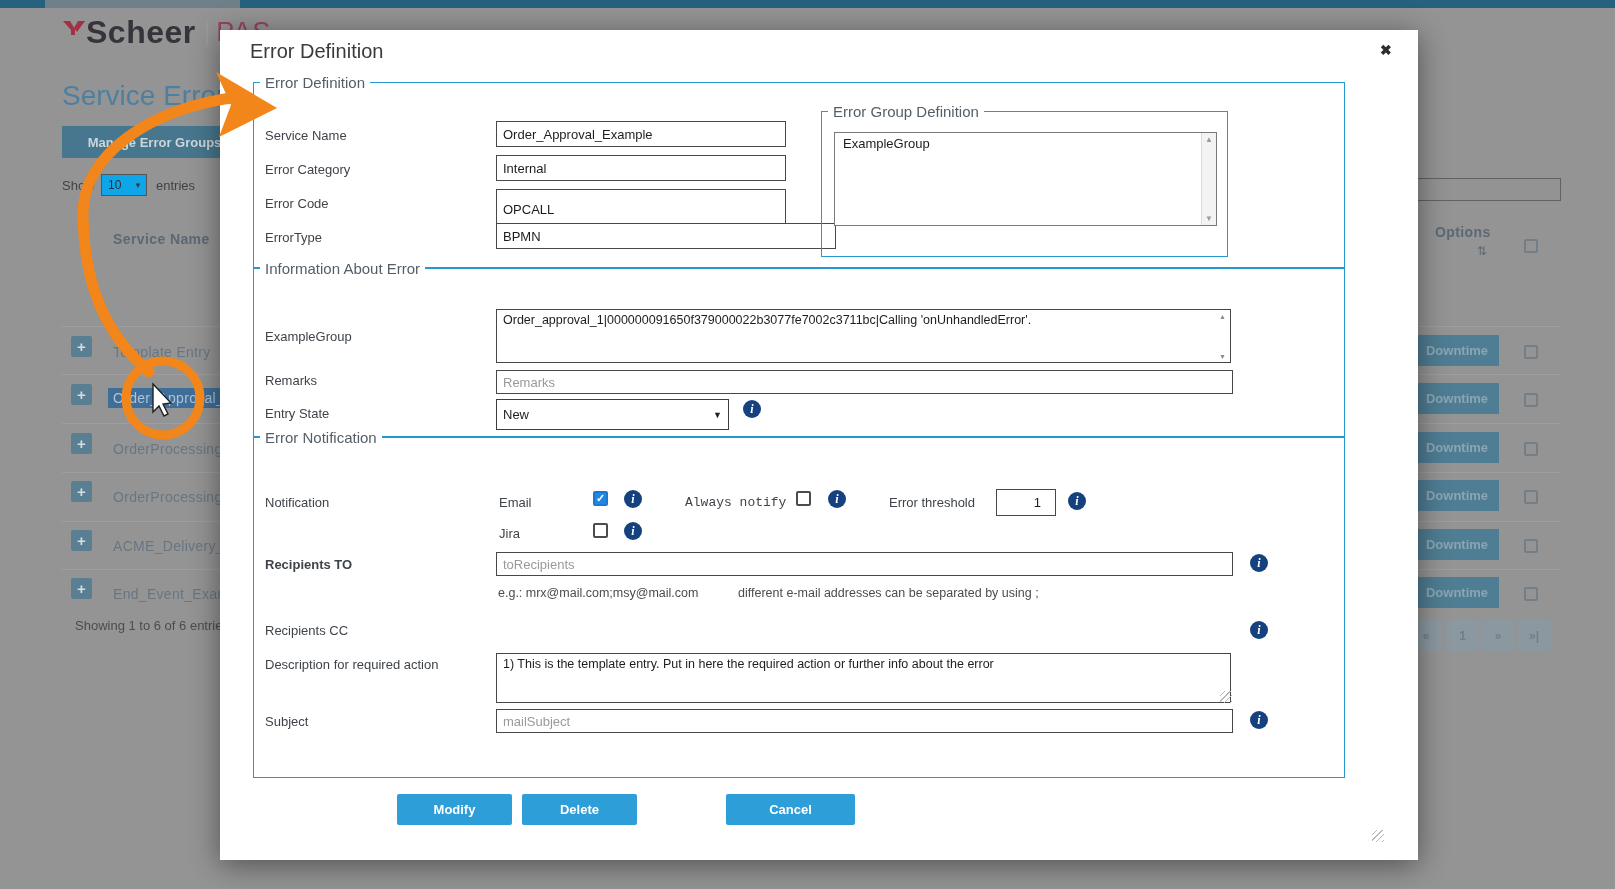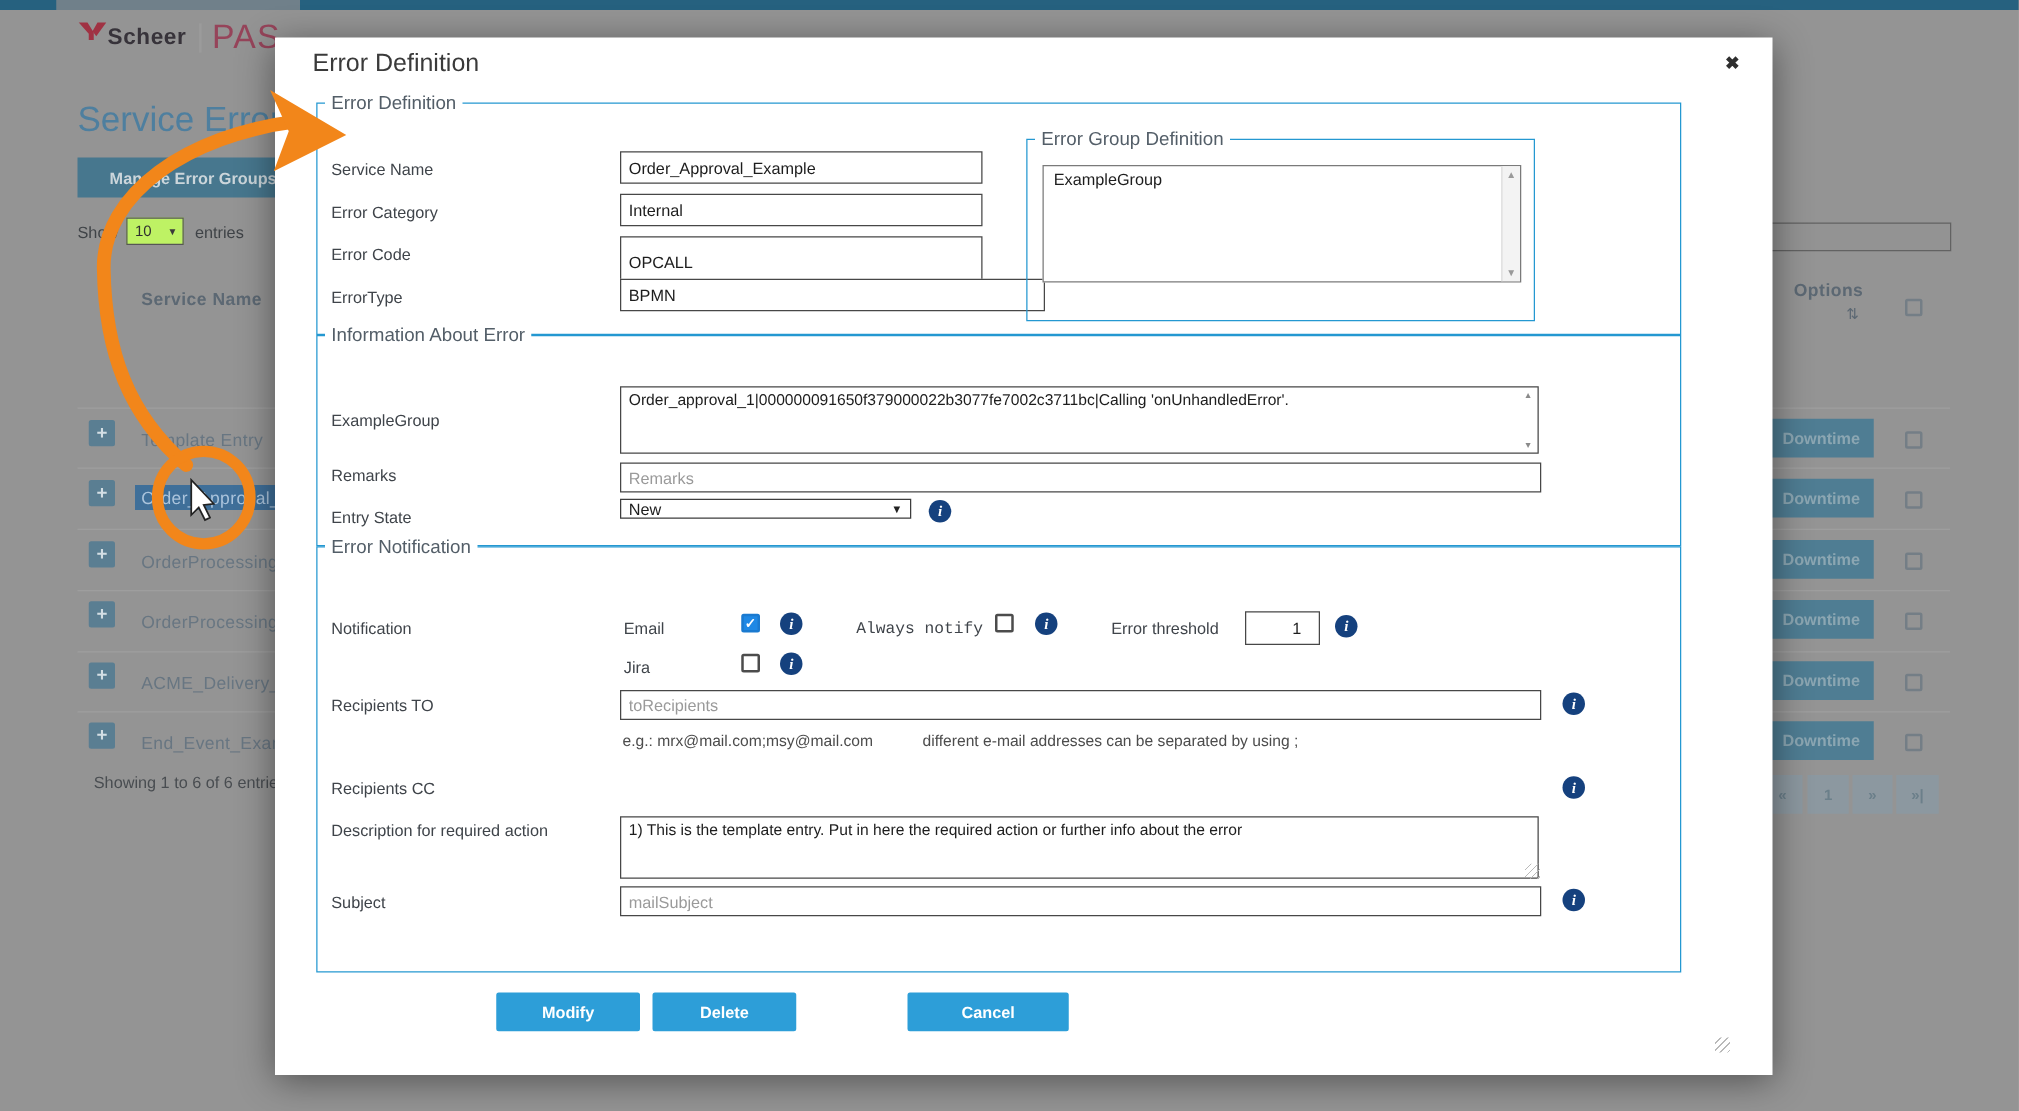--- a/index.html
+++ b/index.html
@@ -3,28 +3,28 @@
 <meta charset="utf-8">
 <style>
   *{margin:0;padding:0;box-sizing:border-box;font-family:"Liberation Sans",sans-serif;}
   html,body{width:1615px;height:889px;overflow:hidden;background:#949494;}
   #stage{position:relative;width:1615px;height:889px;}
   .abs{position:absolute;}
   
   .topbar{left:0;top:0;width:1615px;height:8px;background:#26617f;}
   .toptab{left:45px;top:0;width:195px;height:8px;background:#70808a;}
   .logo{left:62px;top:14px;display:flex;align-items:center;}
-  .logo-brand{font-size:18px;font-weight:bold;color:#37333a;letter-spacing:.5px;}
+  .logo-brand{font-size:32px;font-weight:bold;color:#37333a;letter-spacing:.5px;}
   .logo-div{font-size:25px;color:#9b9b9b;margin:0 6px 0 8px;font-weight:normal;}
   .logo-prod{font-size:27px;color:#96445a;letter-spacing:1px;}
   .page-title{left:62px;top:80px;font-size:28px;color:#4e7f9f;}
   .manage-btn{left:62px;top:126px;width:185px;height:32px;background:#47778e;color:#ccd6db;
     font-size:13px;font-weight:bold;display:flex;align-items:center;justify-content:center;}
   .bg-text{font-size:13px;color:#3f4347;}
-  .bg-select{width:46px;height:22px;border:1px solid #565656;background:#bef264;color:#2f2f2f;
+  .bg-select{width:46px;height:22px;border:1px solid #565656;background:#0ea5e9;color:#2f2f2f;
     font-size:12px;display:flex;align-items:center;justify-content:space-between;padding:0 4px 0 6px;}
   .bg-select .car{font-size:8px;color:#3a3a3a;}
   .search-box{left:1240px;top:178px;width:321px;height:23px;border:1px solid #626262;background:#939393;}
   .th{font-size:14px;font-weight:bold;color:#5c6873;letter-spacing:.4px;}
   .sort{font-size:12px;color:#5c6873;}
   .sep{height:1px;background:#9e9e9e;left:62px;width:1498px;}
   .plus-btn{width:21px;height:21px;background:#5a7e92;color:#d3dee4;font-size:15px;font-weight:bold;
     display:flex;align-items:center;justify-content:center;border-radius:2px;}
   .row-name{font-size:14px;color:#687682;letter-spacing:.3px;white-space:nowrap;}
   .row-name.sel{background:#3f6f99;color:#abc4dc;padding:2px 5px;}
@@ -179,21 +179,21 @@
 
       <span class="abs lbl" style="left:11px;top:60px;">ExampleGroup</span>
       <textarea class="abs txa" style="left: 242px; top: 40px; width: 735px; height: 54px;">Order_approval_1|000000091650f379000022b3077fe7002c3711bc|Calling 'onUnhandledError'.</textarea>
       <span class="abs t-arrow" style="left:965px;top:44px;">▲</span>
       <span class="abs t-arrow" style="left:965px;top:84px;">▼</span>
 
       <span class="abs lbl" style="left:11px;top:104px;">Remarks</span>
       <input class="abs inp" style="left: 242px; top: 101px; width: 737px; height: 24px;" placeholder="Remarks">
 
       <span class="abs lbl" style="left:11px;top:137px;">Entry State</span>
-      <div class="abs combo" style="left:242px;top:130px;width:233px;height:16px;">
+      <div class="abs combo" style="left:242px;top:130px;width:233px;height:31px;">
         <span>New</span>
         <span class="car">▼</span>
       </div>
       <span class="abs info" style="left:489px;top:131px;">i</span>
     </fieldset>
 
     <fieldset class="fs" style="left:33px;top:407px;width:1092px;height:341px;">
       <span class="legend">Error Notification</span>
 
       <span class="abs lbl" style="left:11px;top:57px;">Notification</span>
@@ -207,21 +207,21 @@
       <span class="abs info" style="left:574px;top:52px;">i</span>
 
       <span class="abs lbl" style="left:635px;top:57px;">Error threshold</span>
       <input class="abs inp" style="left: 742px; top: 51px; width: 60px; height: 27px; text-align: right; padding-right: 14px;" value="1">
       <span class="abs info" style="left:814px;top:54px;">i</span>
 
       <span class="abs lbl" style="left:245px;top:88px;">Jira</span>
       <div class="abs mcb" style="left:339px;top:85px;"></div>
       <span class="abs info" style="left:370px;top:84px;">i</span>
 
-      <span class="abs lbl" style="left:11px;top:119px;">Recipients TO</span>
+      <span class="abs lbl" style="left:11px;top:119px;font-weight:bold;">Recipients TO</span>
       <input class="abs inp" style="left: 242px; top: 114px; width: 737px; height: 24px;" placeholder="toRecipients">
       <span class="abs info" style="left:996px;top:116px;">i</span>
 
       <span class="abs hint" style="left:244px;top:148px;">e.g.: mrx@mail.com;msy@mail.com</span>
       <span class="abs hint" style="left:484px;top:148px;">different e-mail addresses can be separated by using ;</span>
 
       <span class="abs lbl" style="left:11px;top:185px;">Recipients CC</span>
       <span class="abs info" style="left:996px;top:183px;">i</span>
 
       <span class="abs lbl" style="left:11px;top:219px;">Description for required action</span>

